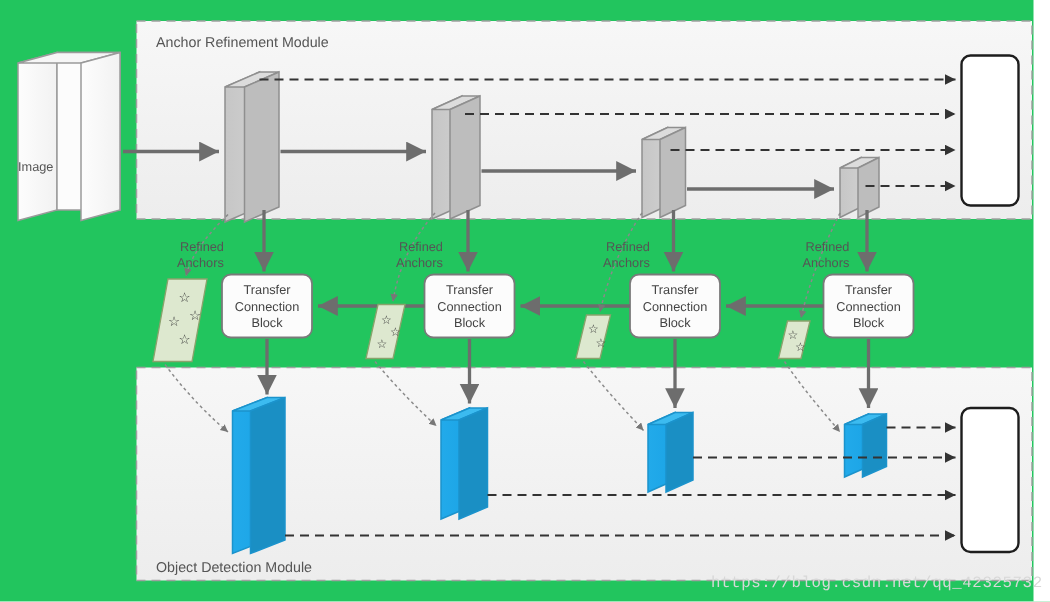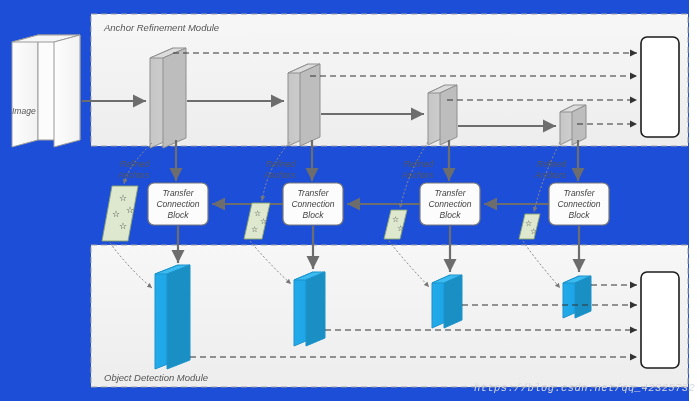--- a/index.html
+++ b/index.html
@@ -1,18 +1,18 @@
 <!DOCTYPE html>
 <html><head>
 <meta charset="utf-8">
 <style>
   html,body{margin:0;padding:0;background:#ffffff;}
   body{width:700px;height:401px;overflow:hidden;
        font-family:"Liberation Sans","DejaVu Sans",sans-serif;}
-  #stage{position:relative;width:689px;height:401px;background:#1d4ed8;font-style:italic;}
+  #stage{position:relative;width:689px;height:401px;background:#22c55e;}
   svg#diagram{position:absolute;left:0;top:0;width:700px;height:401px;}
   .mod-label{font-size:9.5px;fill:#555555;}
   .node-label{font-size:8.5px;fill:#444444;}
   .small-label{font-size:8.5px;fill:#555555;}
   .loss-label{font-size:8px;fill:#333333;}
   .img-label{font-size:8.5px;fill:#555555;}
   .wm{font-size:10.5px;fill:#d8d8d8;font-family:"Liberation Mono","DejaVu Sans Mono",monospace;letter-spacing:0.4px;}
 </style>
 </head>
 <body>

